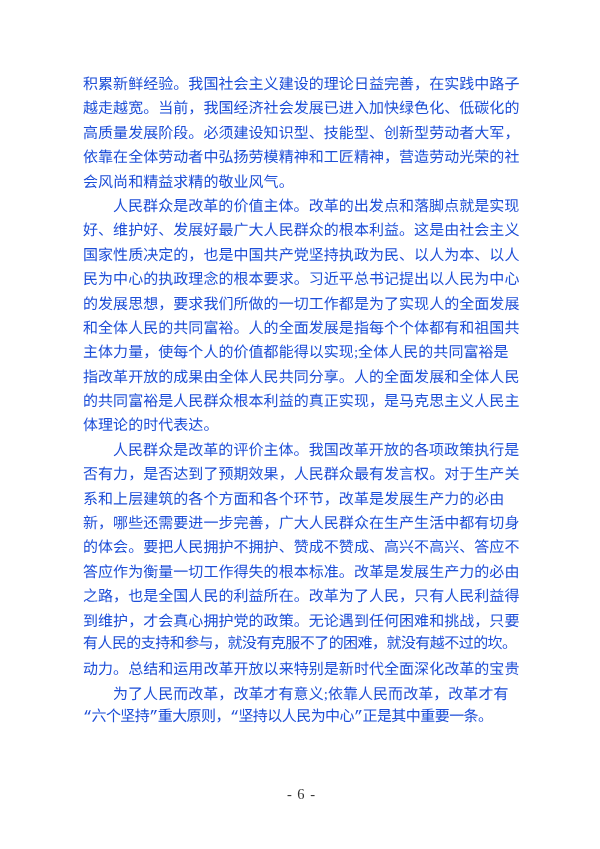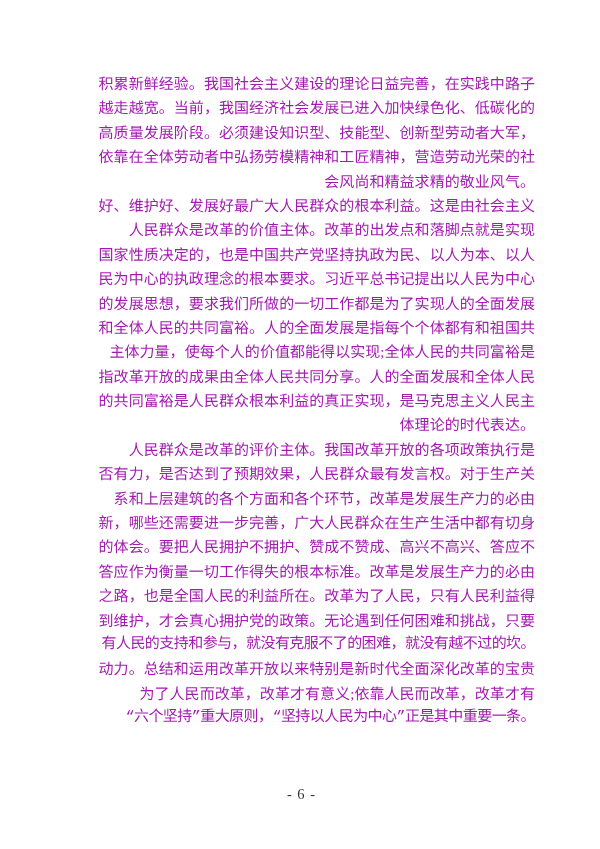--- a/index.html
+++ b/index.html
@@ -52,31 +52,31 @@
     text-align: center;
     font-size: 14.5px;
     color: #333333;
     letter-spacing: 1px;
   }
 </style>
 </head>
 <body>
 
 <div class="page">
-  <div class="text-block" style="color: #a21caf; text-align: right;">
+  <div class="text-block" style="color: #1d4ed8;">
       <div class="paragraph">
         <div class="line">积累新鲜经验。我国社会主义建设的理论日益完善，在实践中路子</div>
         <div class="line">越走越宽。当前，我国经济社会发展已进入加快绿色化、低碳化的</div>
         <div class="line">高质量发展阶段。必须建设知识型、技能型、创新型劳动者大军，</div>
         <div class="line">依靠在全体劳动者中弘扬劳模精神和工匠精神，营造劳动光荣的社</div>
         <div class="line">会风尚和精益求精的敬业风气。</div>
       </div>
       <div class="paragraph">
+        <div class="line indent">人民群众是改革的价值主体。改革的出发点和落脚点就是实现</div>
         <div class="line">好、维护好、发展好最广大人民群众的根本利益。这是由社会主义</div>
-        <div class="line indent">人民群众是改革的价值主体。改革的出发点和落脚点就是实现</div>
         <div class="line">国家性质决定的，也是中国共产党坚持执政为民、以人为本、以人</div>
         <div class="line">民为中心的执政理念的根本要求。习近平总书记提出以人民为中心</div>
         <div class="line">的发展思想，要求我们所做的一切工作都是为了实现人的全面发展</div>
         <div class="line">和全体人民的共同富裕。人的全面发展是指每个个体都有和祖国共</div>
         <div class="line">主体力量，使每个人的价值都能得以实现;全体人民的共同富裕是</div>
         <div class="line">指改革开放的成果由全体人民共同分享。人的全面发展和全体人民</div>
         <div class="line">的共同富裕是人民群众根本利益的真正实现，是马克思主义人民主</div>
         <div class="line">体理论的时代表达。</div>
       </div>
       <div class="paragraph">

